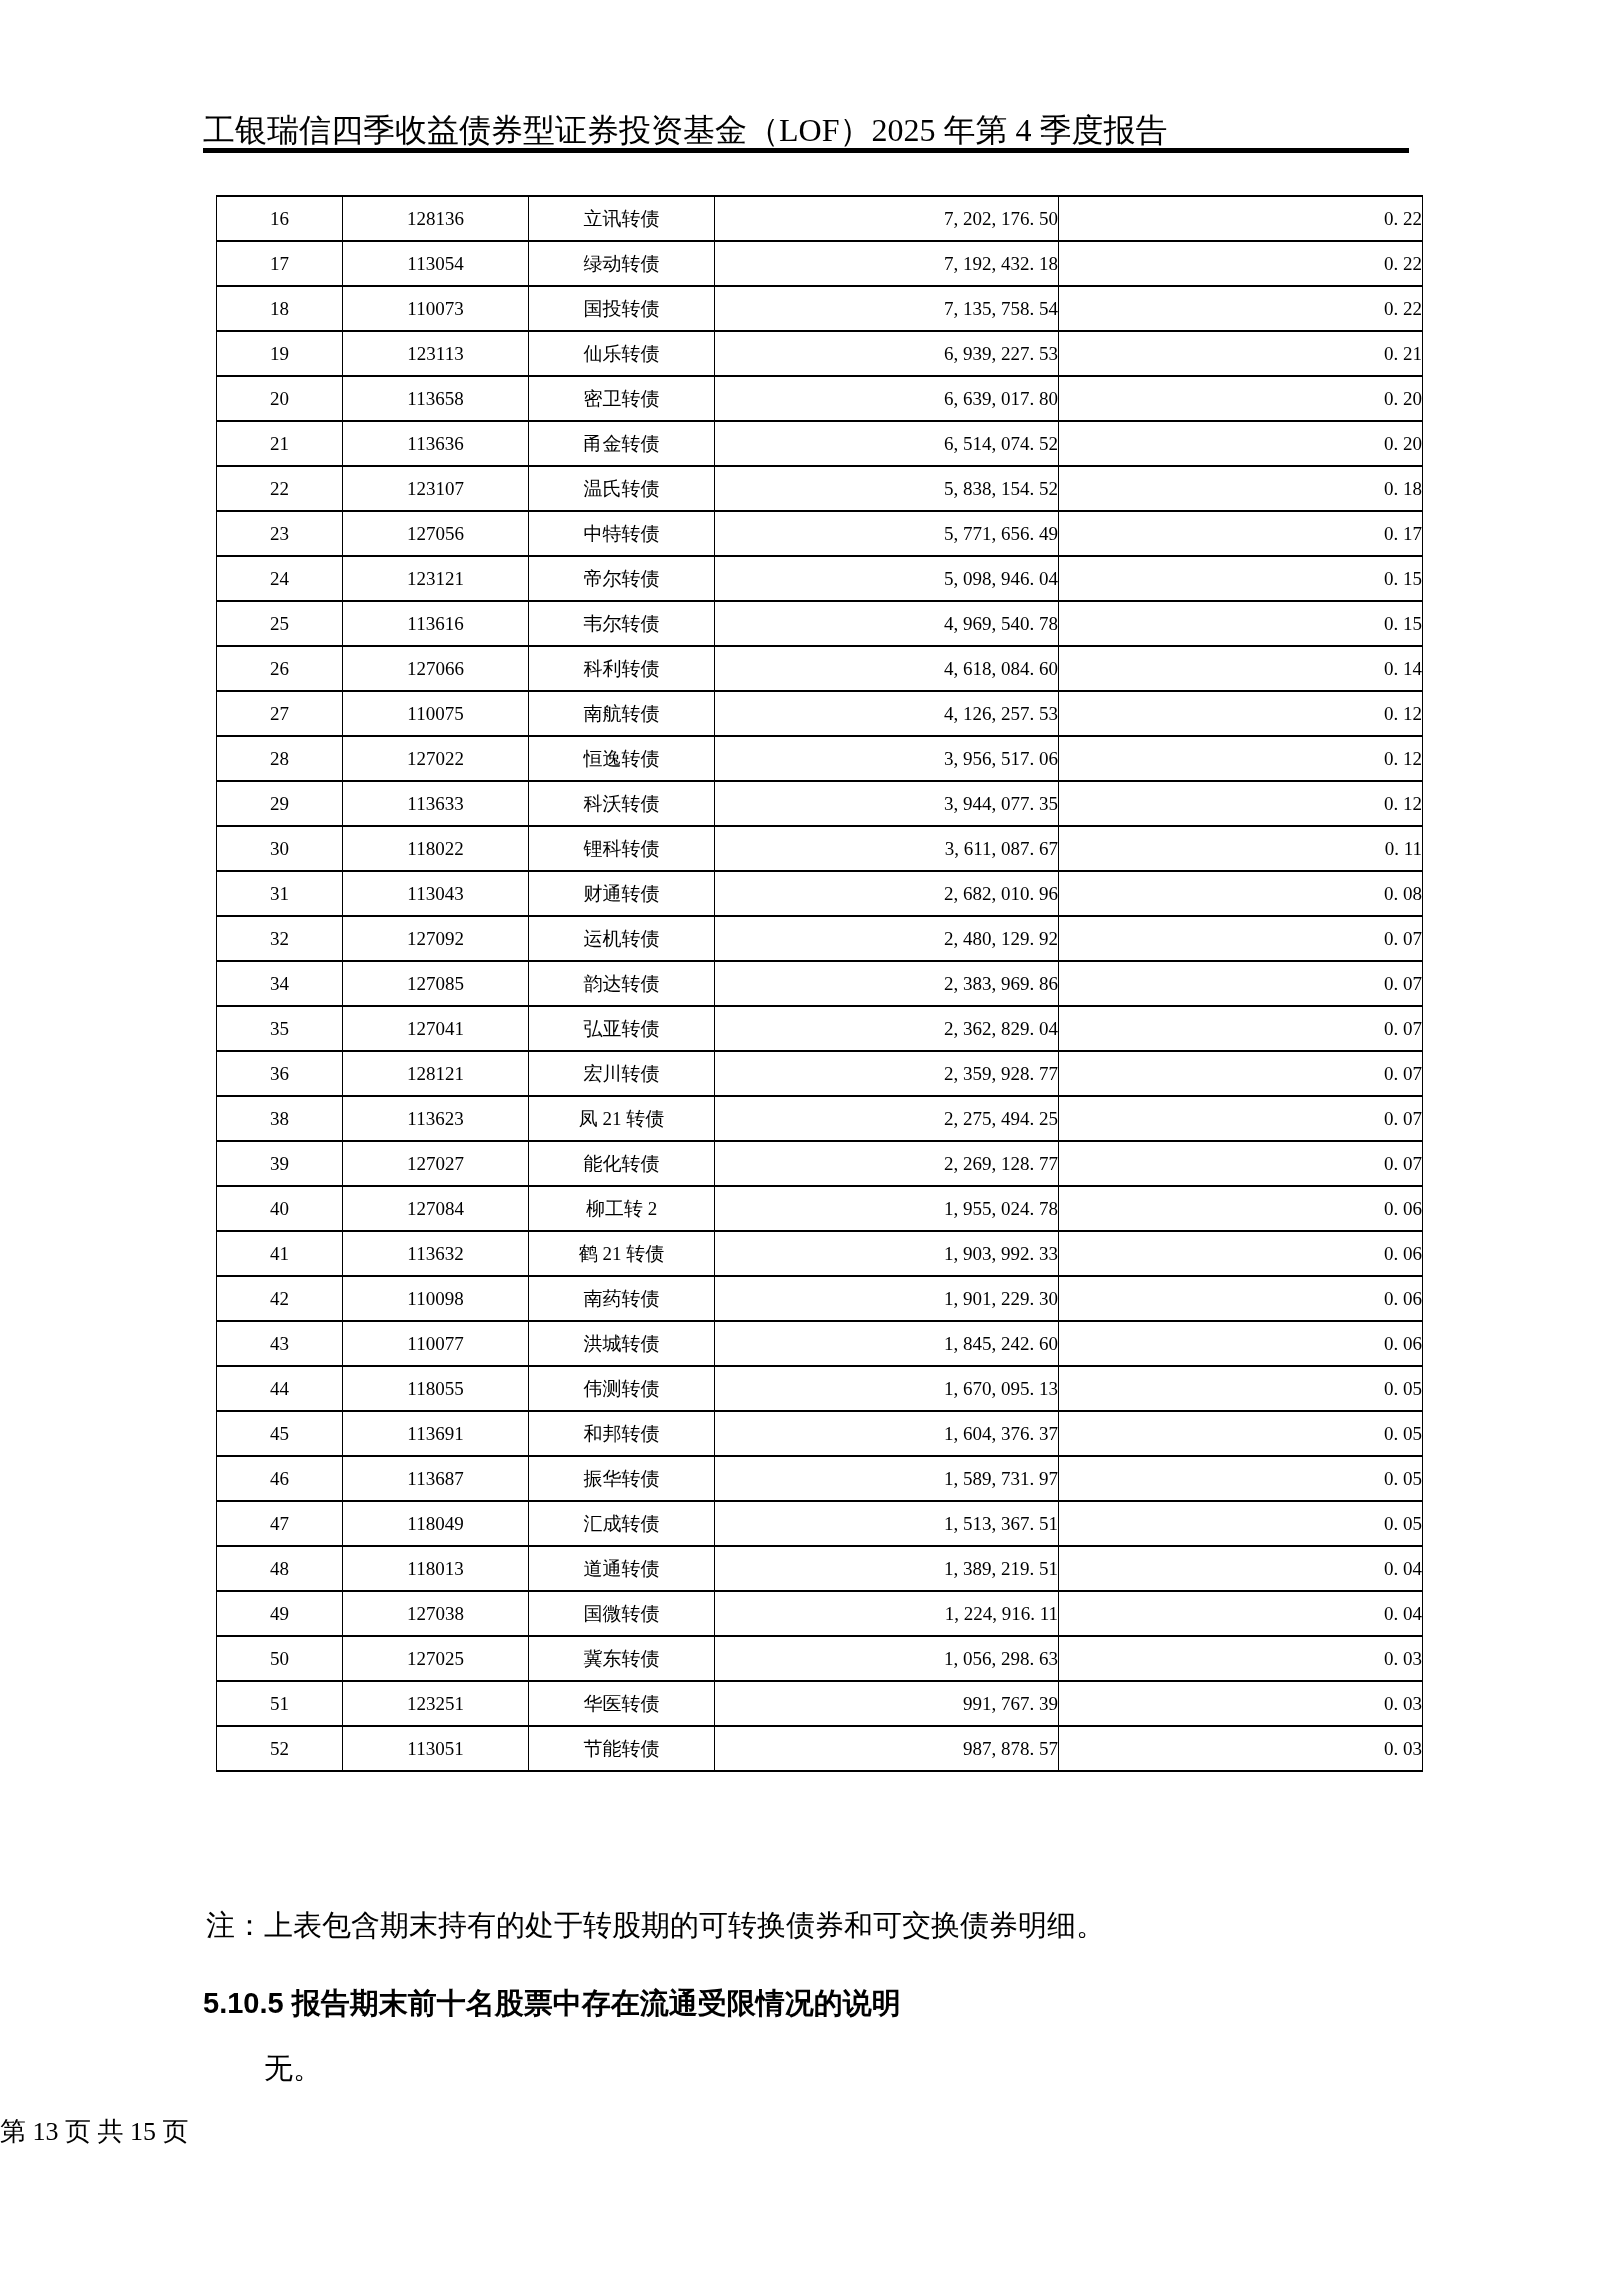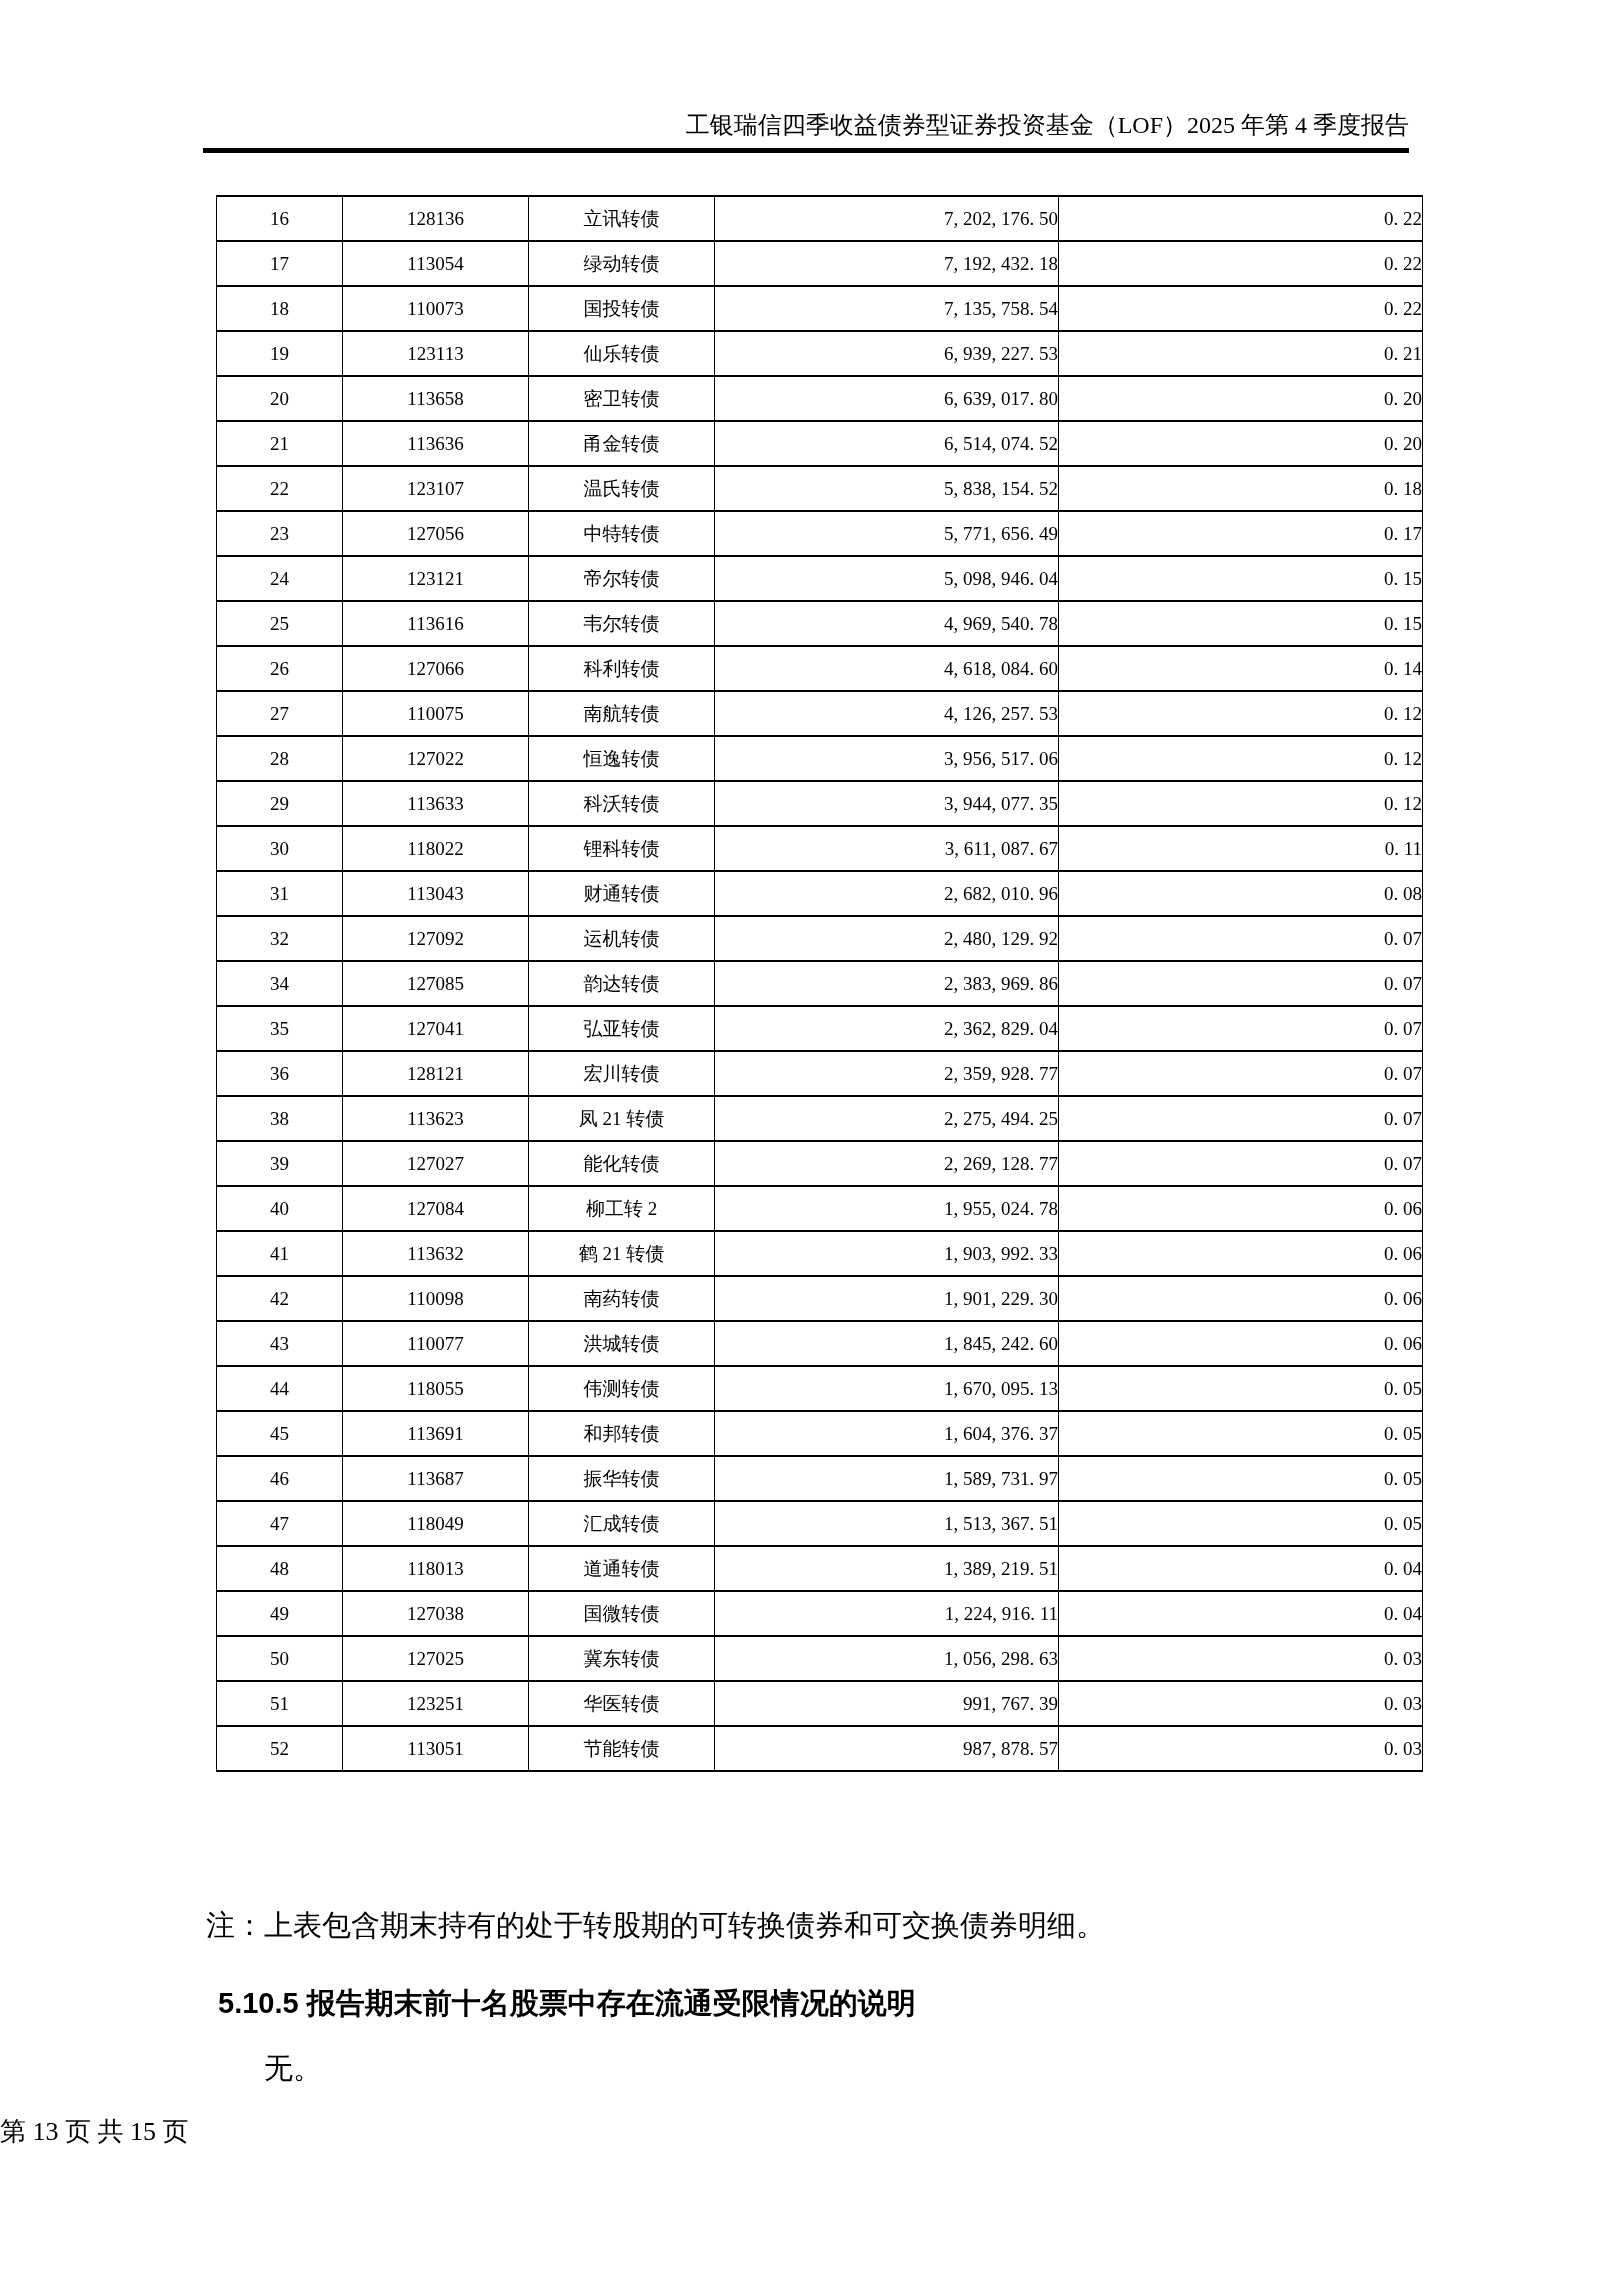--- a/index.html
+++ b/index.html
@@ -10,22 +10,21 @@
     background: #ffffff;
     font-family: "Liberation Serif", "DejaVu Serif", serif;
     color: #000000;
     overflow: hidden;
   }
   .report-header {
     position: absolute;
     top: 109px;
     right: 207px;
     left: 203px;
-    text-align: right;
-    font-size: 24px;
+    font-size: 32px;
     white-space: nowrap;
   }
   .header-rule {
     position: absolute;
     top: 148px;
     left: 203px;
     width: 1206px;
     height: 5.2px;
     background: #000000;
   }
@@ -58,21 +57,20 @@
     white-space: nowrap;
   }
   .section-heading {
     position: absolute;
     top: 1984px;
     left: 203px;
     font-family: "Liberation Sans", "DejaVu Sans", sans-serif;
     font-weight: bold;
     font-size: 29px;
     white-space: nowrap;
-    margin-left: 15px;
   }
   .section-body {
     position: absolute;
     top: 2049px;
     left: 264px;
     font-size: 29px;
   }
   .page-footer {
     position: absolute;
     top: 2114px;

